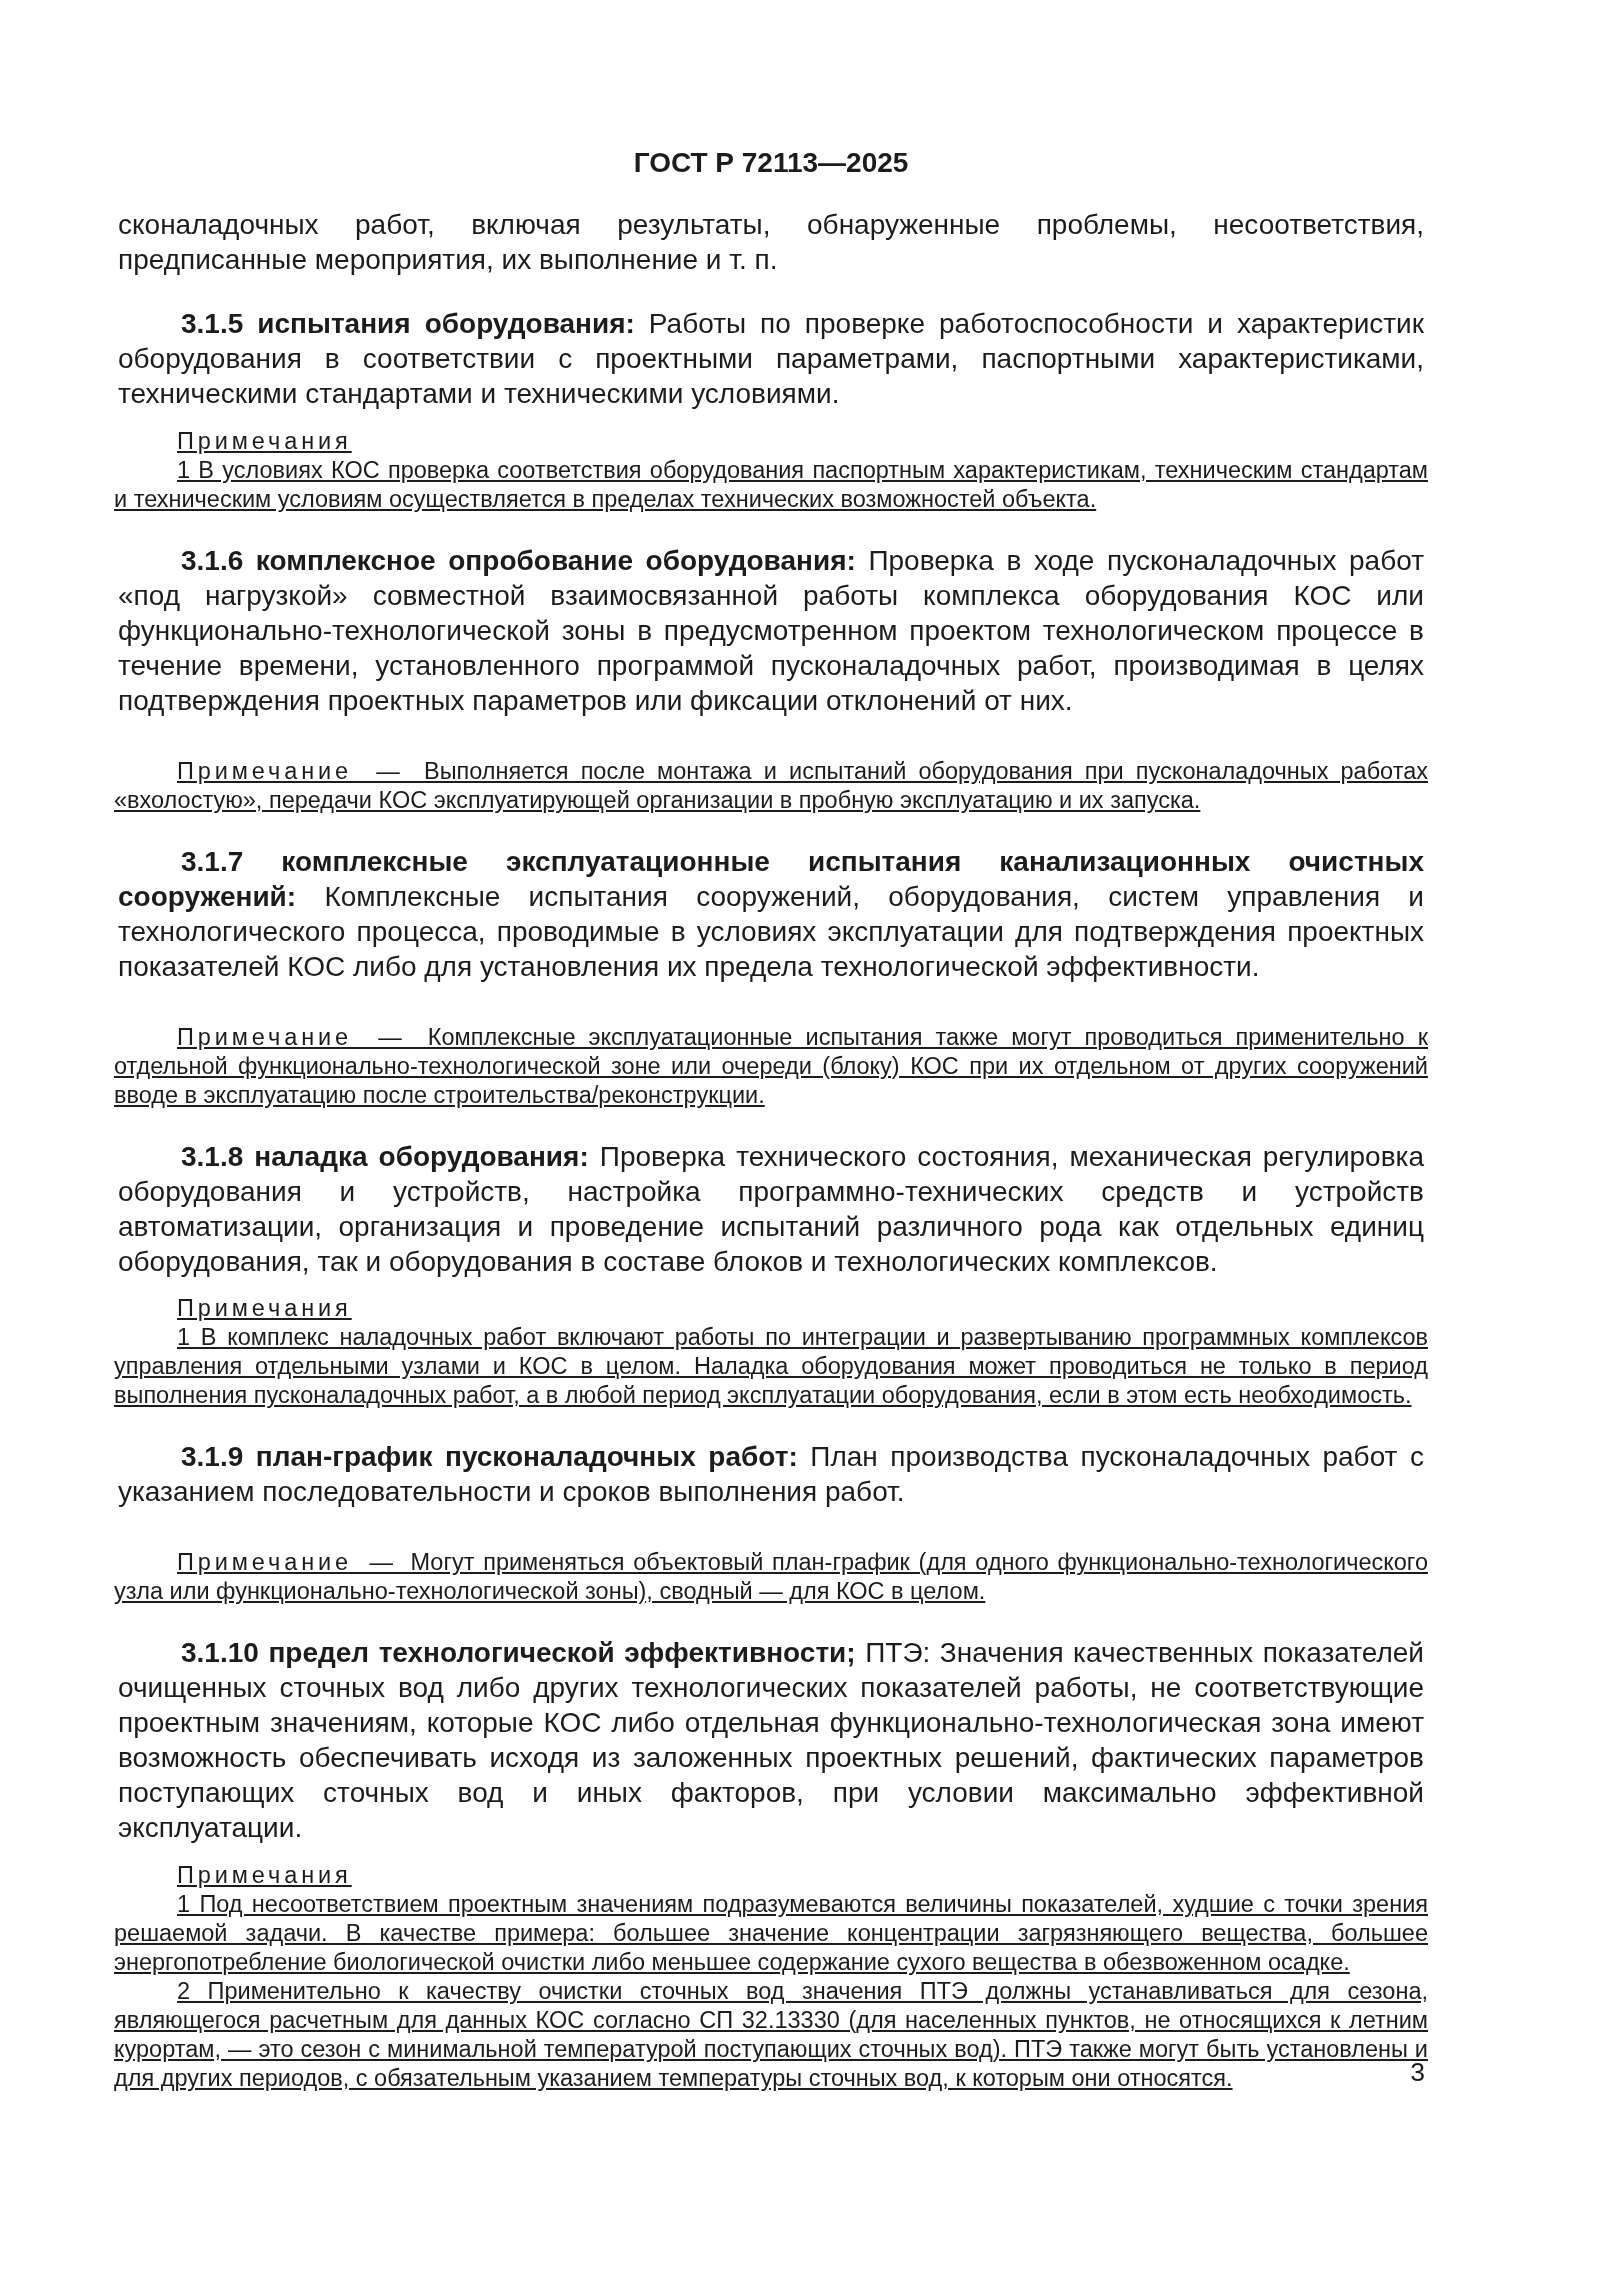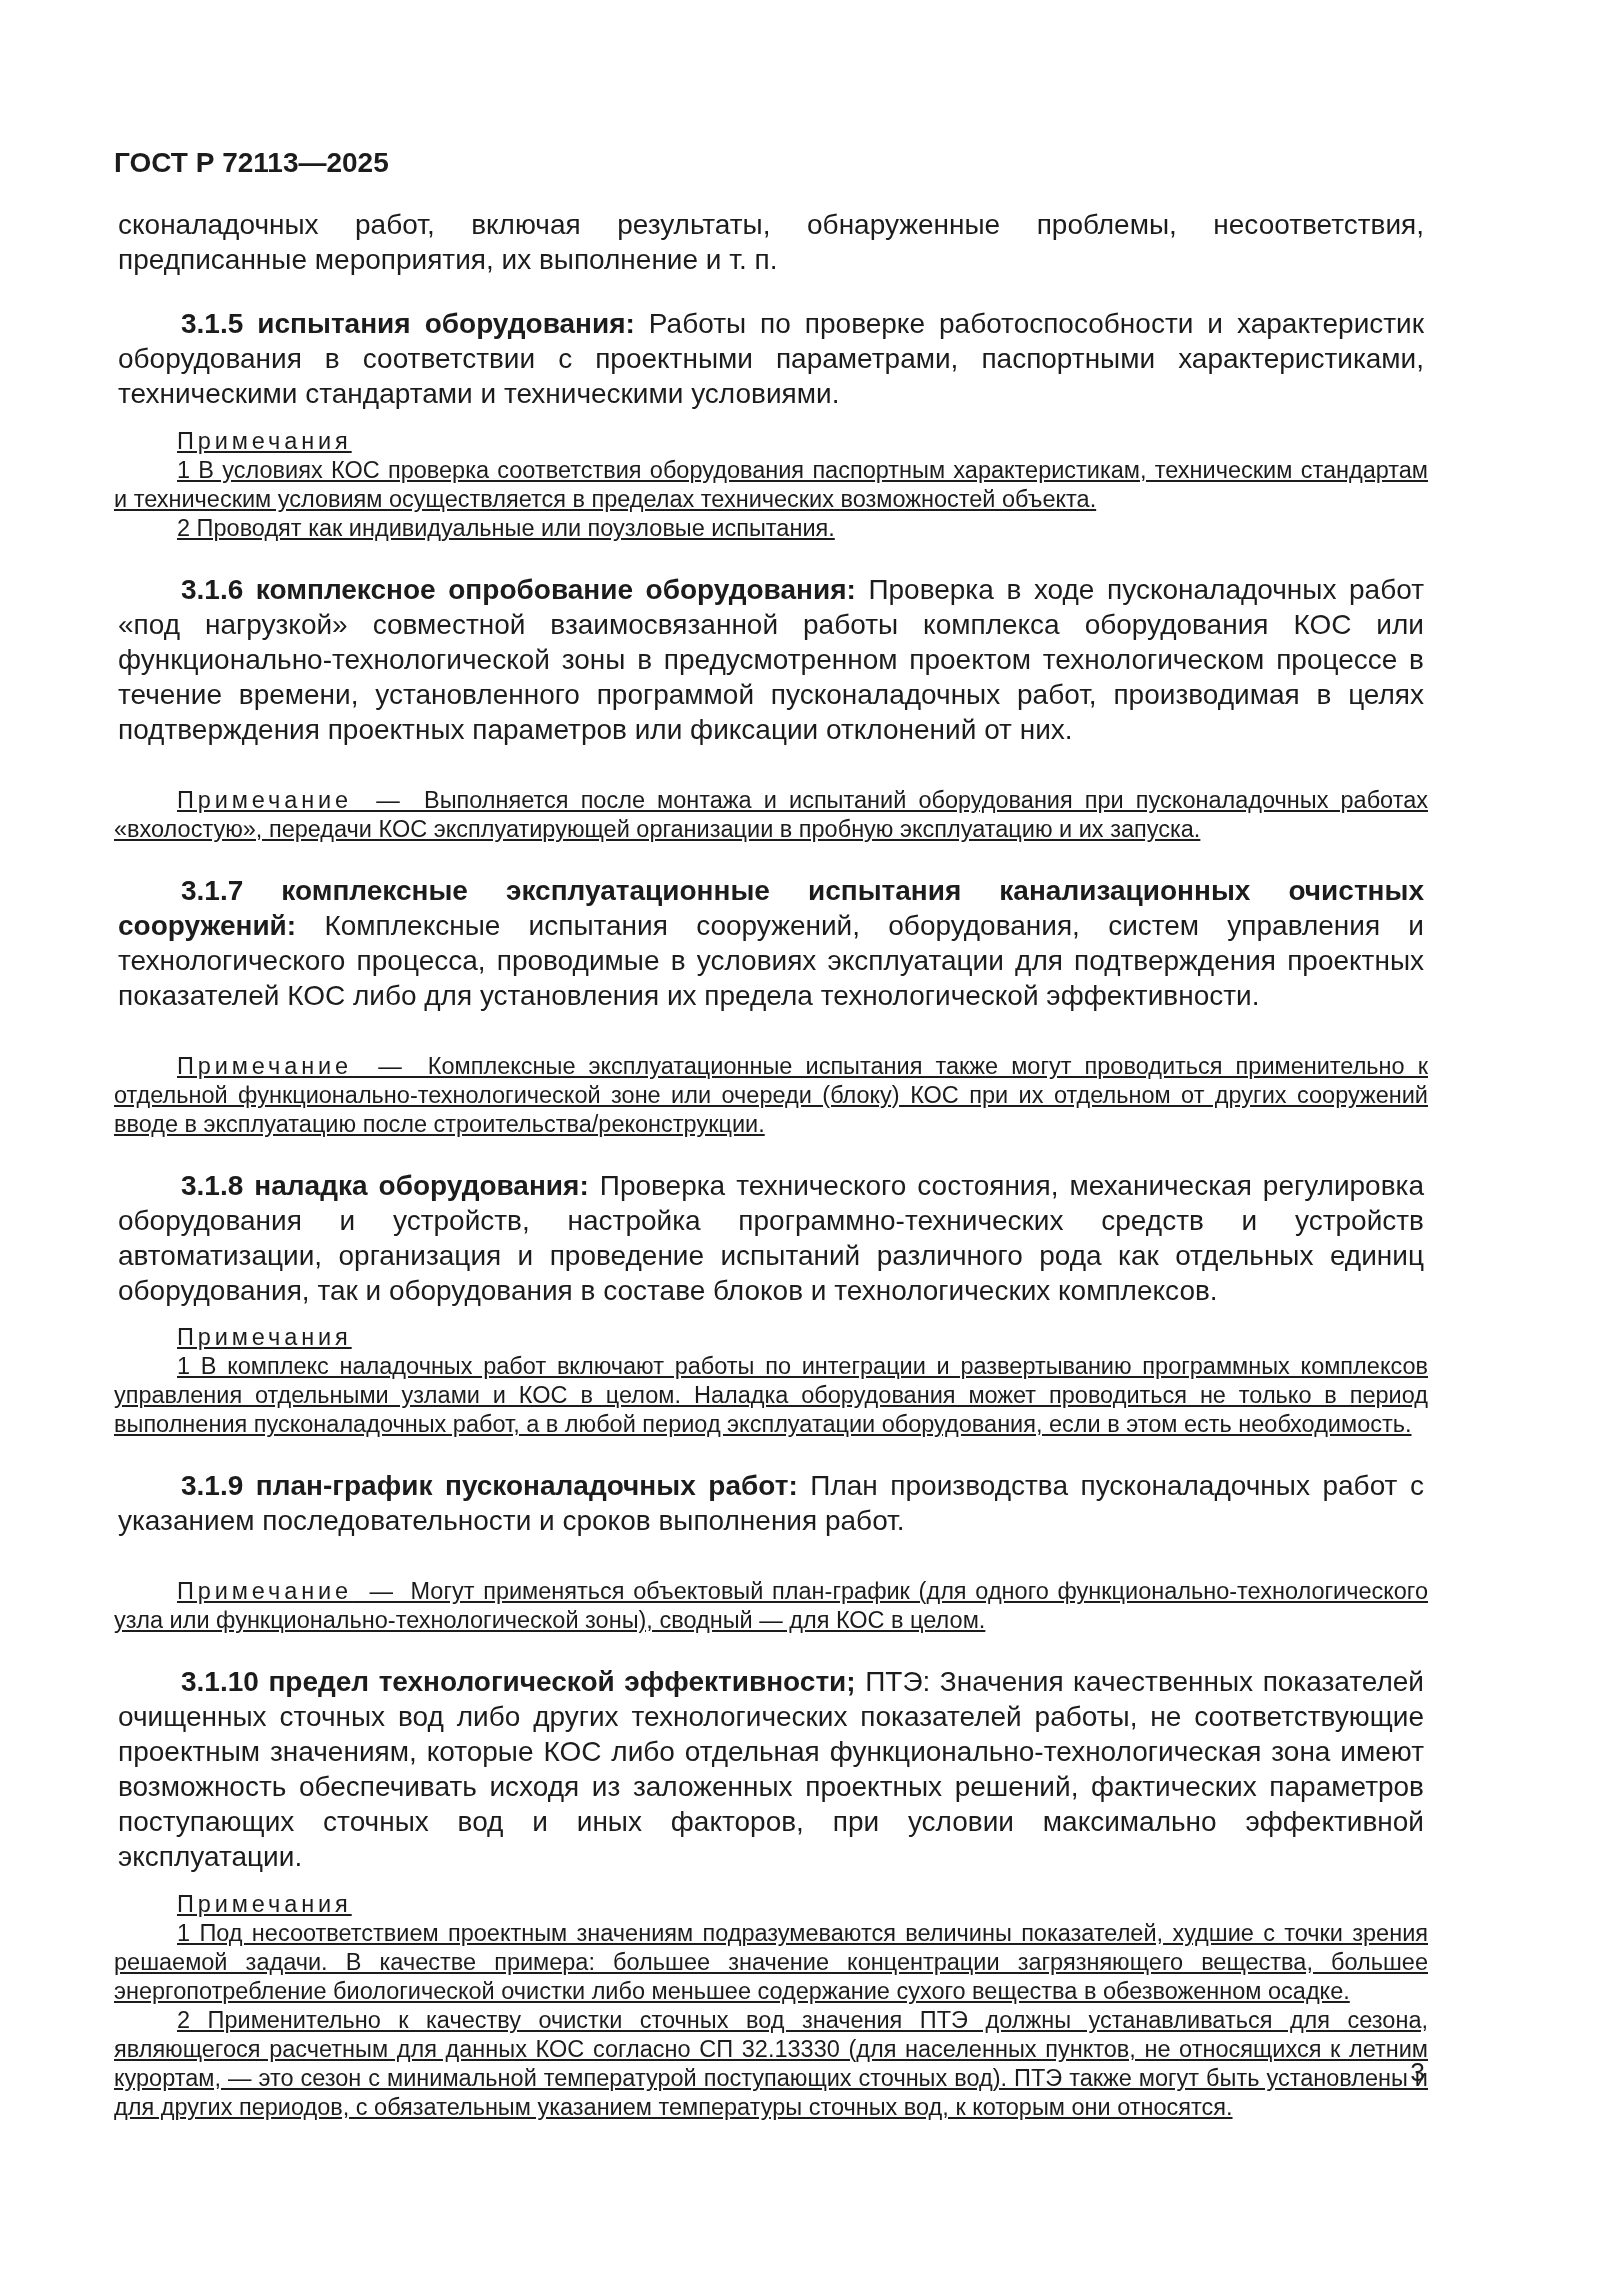--- a/index.html
+++ b/index.html
@@ -13,21 +13,21 @@
     height: 2293px;
     margin: 0 auto;
     background: #ffffff;
     box-sizing: border-box;
     padding: 147px 193px 0 114px;
     font-family: "Liberation Sans", sans-serif;
     color: #1c1c1c;
   }
   .doc-header {
     margin: 0 0 29px 0;
-    text-align: left;
+    text-align: center;
     font-weight: bold;
     font-size: 28px;
     line-height: 31px;
   }
   .para {
     margin: 4px;
     font-size: 28px;
     line-height: 35px;
     text-align: justify;
     text-indent: 63px;
@@ -59,21 +59,20 @@
 
 <div class="page">
   <p class="doc-header">ГОСТ Р 72113—2025</p>
 
   <div>
       <p class="para no-indent">сконаладочных работ, включая результаты, обнаруженные проблемы, несоответствия, предписанные мероприятия, их выполнение и т. п.</p>
       <p class="para term-para"><b class="term-title">3.1.5 испытания оборудования:</b> Работы по проверке работоспособности и характеристик оборудования в соответствии с проектными параметрами, паспортными характеристиками, техническими стандартами и техническими условиями.</p>
       <div class="notes-block">
         <p class="note-text"><span class="notes-label-text">Примечания</span></p>
         <p class="note-text">1 В условиях КОС проверка соответствия оборудования паспортным характеристикам, техническим стандартам и техническим условиям осуществляется в пределах технических возможностей объекта.</p>
-        <p class="note-text">2 Проводят как индивидуальные или поузловые испытания.</p>
       </div>
       <p class="para term-para"><b class="term-title">3.1.6 комплексное опробование оборудования:</b> Проверка в ходе пусконаладочных работ «под нагрузкой» совместной взаимосвязанной работы комплекса оборудования КОС или функционально-технологической зоны в предусмотренном проектом технологическом процессе в течение времени, установленного программой пусконаладочных работ, производимая в целях подтверждения проектных параметров или фиксации отклонений от них.</p>
       <p class="note-text note-single"><span class="note-label">Примечание</span>&nbsp;&nbsp;—&nbsp;&nbsp;Выполняется после монтажа и испытаний оборудования при пусконаладочных работах «вхолостую», передачи КОС эксплуатирующей организации в пробную эксплуатацию и их запуска.</p>
       <p class="para term-para"><b class="term-title">3.1.7 комплексные эксплуатационные испытания канализационных очистных сооружений:</b> Комплексные испытания сооружений, оборудования, систем управления и технологического процесса, проводимые в условиях эксплуатации для подтверждения проектных показателей КОС либо для установления их предела технологической эффективности.</p>
       <p class="note-text note-single"><span class="note-label">Примечание</span>&nbsp;&nbsp;—&nbsp;&nbsp;Комплексные эксплуатационные испытания также могут проводиться применительно к отдельной функционально-технологической зоне или очереди (блоку) КОС при их отдельном от других сооружений вводе в эксплуатацию после строительства/реконструкции.</p>
       <p class="para term-para"><b class="term-title">3.1.8 наладка оборудования:</b> Проверка технического состояния, механическая регулировка оборудования и устройств, настройка программно-технических средств и устройств автоматизации, организация и проведение испытаний различного рода как отдельных единиц оборудования, так и оборудования в составе блоков и технологических комплексов.</p>
       <div class="notes-block">
         <p class="note-text"><span class="notes-label-text">Примечания</span></p>
         <p class="note-text">1 В комплекс наладочных работ включают работы по интеграции и развертыванию программных комплексов управления отдельными узлами и КОС в целом. Наладка оборудования может проводиться не только в период выполнения пусконаладочных работ, а в любой период эксплуатации оборудования, если в этом есть необходимость.</p>
       </div>

